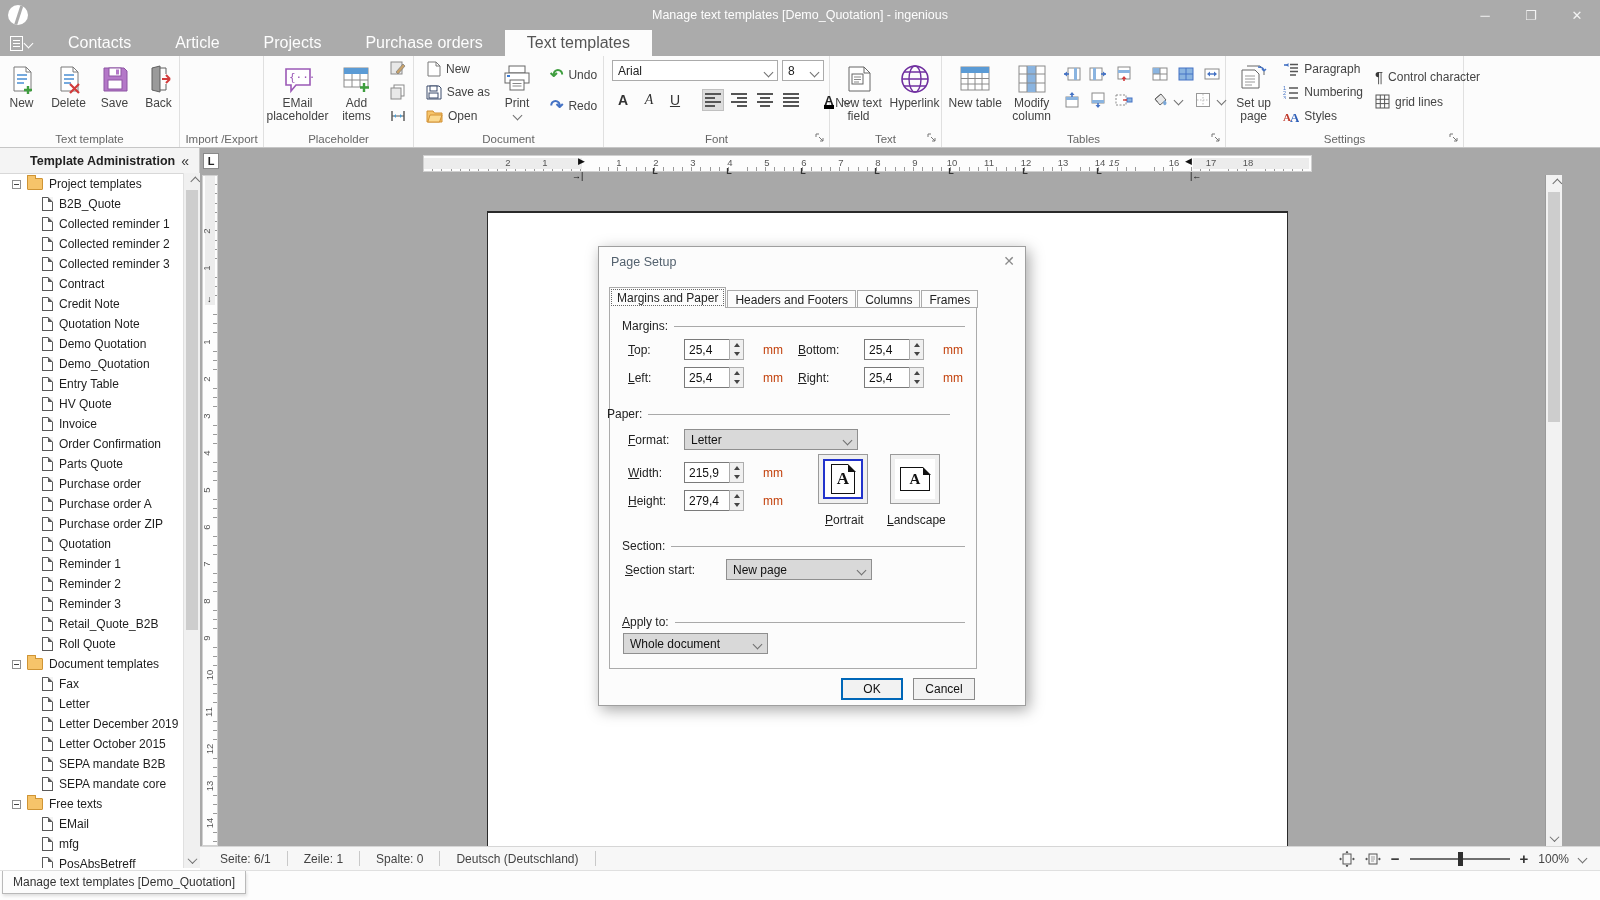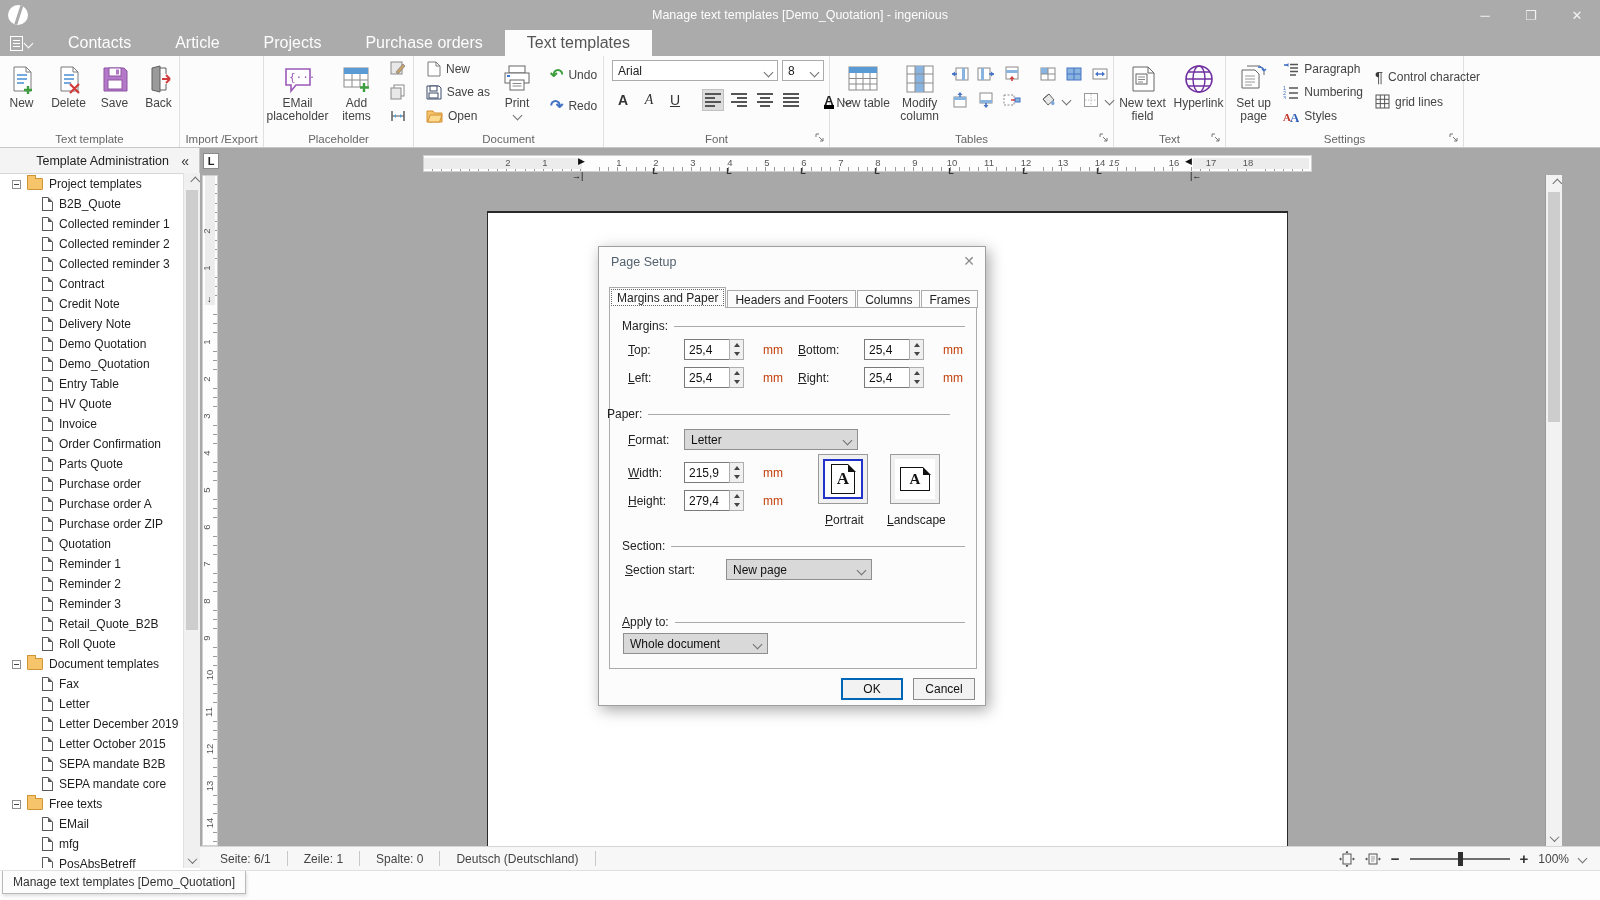--- a/index.html
+++ b/index.html
@@ -59,21 +59,21 @@
   .al-right { align-items:flex-end; } .al-right i:nth-child(even){ width:65%; }
   .al-center { align-items:center; } .al-center i:nth-child(even){ width:65%; }
   .alignicon i { width:100%; }
   .fontcolor { position:relative; font-weight:bold; font-size:13px; color:#222; }
   .fontcolor::after { content:""; position:absolute; left:0; right:0; bottom:-1px; height:4px; background:#000; }
   .minirow { display:flex; gap:4px; }
   .minibtn { width:22px; height:20px; display:flex; align-items:center; justify-content:center; }
   
   .sidebar { position:absolute; left:0; top:148px; width:200px; height:720px; background:#f4f4f4; border-right:1px solid #c6c6c6; }
   .sb-header { position:absolute; left:0; top:0; width:100%; height:25px; display:flex; align-items:center; padding:0 6px 0 24px; }
-  .sb-title { font-weight:normal; color:#222; font-size:12.5px; flex:1; text-align:center; }
+  .sb-title { font-weight:bold; color:#222; font-size:12.5px; flex:1; text-align:center; }
   .sb-collapse { font-size:14px; color:#333; padding-right:4px; }
   .tree { position:absolute; left:0; top:25px; width:183px; height:695px; background:#fff; overflow:hidden; border-top:1px solid #d8d8d8; }
   .tree-item { height:20px; display:flex; align-items:center; gap:6px; color:#1e1e1e; white-space:nowrap; }
   .tree-item.folder { padding-left:12px; }
   .tree-item.doc { padding-left:42px; }
   .expander { width:9px; height:9px; border:1px solid #8f8f8f; background:#fff; position:relative; display:none; flex:0 0 auto; }
   .expander::after { content:""; position:absolute; left:1px; right:1px; top:3px; height:1px; background:#444; }
   .tree-item.folder .expander { display:block; }
   .ico-folder { width:16px; height:12px; background:#f6c46a; border:1px solid #cf9434; border-radius:1px; position:relative; display:none; flex:0 0 auto; }
   .ico-folder::before { content:""; position:absolute; left:-1px; top:-4px; width:7px; height:3px; background:#f6c46a; border:1px solid #cf9434; border-bottom:none; border-radius:1px 1px 0 0; }
@@ -100,21 +100,21 @@
       repeating-linear-gradient(to bottom, transparent 0 8.25px, #9a9a9a 8.25px 9.25px),
       linear-gradient(#fdfdfd,#fdfdfd);
     background-size:4px 100%, 100% 100%; background-position:right 0, 0 0; background-repeat:no-repeat; }
   .vruler .rnum { position:absolute; left:1px; font-size:9.5px; color:#555; transform:translateY(-50%) rotate(-90deg); }
   .vruler .shade { position:absolute; left:2px; right:2px; background:#ececec; }
   .tabstop { position:absolute; top:18px; font-size:9px; font-weight:bold; color:#333; transform:translateX(-50%); }
   .marker { position:absolute; font-size:9px; color:#111; }
   .page { position:absolute; left:287px; top:63px; width:801px; height:640px; background:#fff; border:1px solid #2a2a2a; border-top-width:2px; }
   .doc-scroll { left:1345px; top:27px; width:17px; height:671px; border-left:1px solid #9a9a9a; background:#f2f2f2; }
   
-  .dialog { position:absolute; left:598px; top:246px; width:388px; height:460px; background:#fcfcfc; border:1px solid #9f9f9f; box-shadow:3px 4px 14px rgba(0,0,0,.35); z-index:10; }
+  .dialog { position:absolute; left:598px; top:246px; width:428px; height:460px; background:#fcfcfc; border:1px solid #9f9f9f; box-shadow:3px 4px 14px rgba(0,0,0,.35); z-index:10; }
   .dlg-title { position:absolute; left:12px; top:8px; font-size:12.5px; color:#53616e; }
   .dlg-close { position:absolute; right:10px; top:6px; font-size:14px; color:#8a8a8a; }
   .dlg-tabs { position:absolute; left:10px; top:40px; display:flex; align-items:flex-end; }
   .dlg-tab { height:18px; padding:0 7px; border:1px solid #ababab; border-bottom:none; background:#fcfcfc; display:flex; align-items:center; color:#222; margin-right:1px; }
   .dlg-tab.active { height:21px; outline:1px dotted #666; outline-offset:-3px; position:relative; z-index:2; }
   .tabpage { position:absolute; left:10px; top:60px; width:368px; height:362px; border:1px solid #ababab; background:#fcfcfc; }
   .grp-head { position:absolute; display:flex; align-items:center; color:#222; }
   .grp-head .rule { height:1px; background:#a9a9a9; margin-left:6px; }
   .fld-label { position:absolute; color:#222; display:inline-block; }
   .fld-label::first-letter { text-decoration:underline; }
@@ -405,20 +405,52 @@
         </div>
       </div>
       <div class="rgroup-label">Font</div>
       <span class="launcher">
           <svg width="11" height="11">
             <path d="M1 4V1h3M4 4l4 4M8 5v3H5" fill="none" stroke="#777"></path>
           </svg>
         </span>
     </div>
 
+    <div class="rgroup" style="width:112px">
+      <div class="rgroup-content" style="justify-content:center; gap:4px">
+        <div class="bigbtn" style="width:54px">
+          <span class="bicon">
+            <svg width="30" height="30">
+                <path d="M5 3h15l6 6v18H5z" fill="#fff" stroke="#666"></path>
+                <path d="M20 3v6h6" fill="none" stroke="#666"></path>
+                <rect x="8" y="10" width="11" height="10" fill="#fff" stroke="#666"></rect>
+                <path d="M10 13h7M10 15.5h7M10 18h5" stroke="#888"></path>
+              </svg>
+          </span>
+            <span>New text field</span>
+        </div>
+        <div class="bigbtn" style="width:50px">
+          <span class="bicon">
+            <svg width="32" height="32">
+                <circle cx="16" cy="16" r="13" fill="none" stroke="#7030a0" stroke-width="1.6"></circle>
+                <ellipse cx="16" cy="16" rx="6" ry="13" fill="none" stroke="#7030a0" stroke-width="1.4"></ellipse>
+                <path d="M3 16h26M5 9h22M5 23h22" stroke="#7030a0" stroke-width="1.4"></path>
+              </svg>
+          </span>
+            <span>Hyperlink</span>
+        </div>
+      </div>
+      <div class="rgroup-label">Text</div>
+      <span class="launcher">
+          <svg width="11" height="11">
+            <path d="M1 4V1h3M4 4l4 4M8 5v3H5" fill="none" stroke="#777"></path>
+          </svg>
+        </span>
+    </div>
+
     <div class="rgroup" style="width:284px">
       <div class="rgroup-content" style="padding-left:6px; gap:6px">
         <div class="bigbtn" style="width:56px">
           <span class="bicon">
             <svg width="32" height="30">
                 <rect x="2" y="3" width="28" height="23" fill="#fff" stroke="#8a8a8a"></rect>
                 <rect x="2" y="3" width="28" height="6" fill="#5b9bd5"></rect>
                 <path d="M9 9v17M16 9v17M23 9v17M2 14.5h28M2 20h28" stroke="#8a8a8a"></path>
               </svg>
           </span>
@@ -530,52 +562,20 @@
         </div>
       </div>
       <div class="rgroup-label">Tables</div>
       <span class="launcher">
           <svg width="11" height="11">
             <path d="M1 4V1h3M4 4l4 4M8 5v3H5" fill="none" stroke="#777"></path>
           </svg>
         </span>
     </div>
 
-    <div class="rgroup" style="width:112px">
-      <div class="rgroup-content" style="justify-content:center; gap:4px">
-        <div class="bigbtn" style="width:54px">
-          <span class="bicon">
-            <svg width="30" height="30">
-                <path d="M5 3h15l6 6v18H5z" fill="#fff" stroke="#666"></path>
-                <path d="M20 3v6h6" fill="none" stroke="#666"></path>
-                <rect x="8" y="10" width="11" height="10" fill="#fff" stroke="#666"></rect>
-                <path d="M10 13h7M10 15.5h7M10 18h5" stroke="#888"></path>
-              </svg>
-          </span>
-            <span>New text field</span>
-        </div>
-        <div class="bigbtn" style="width:50px">
-          <span class="bicon">
-            <svg width="32" height="32">
-                <circle cx="16" cy="16" r="13" fill="none" stroke="#7030a0" stroke-width="1.6"></circle>
-                <ellipse cx="16" cy="16" rx="6" ry="13" fill="none" stroke="#7030a0" stroke-width="1.4"></ellipse>
-                <path d="M3 16h26M5 9h22M5 23h22" stroke="#7030a0" stroke-width="1.4"></path>
-              </svg>
-          </span>
-            <span>Hyperlink</span>
-        </div>
-      </div>
-      <div class="rgroup-label">Text</div>
-      <span class="launcher">
-          <svg width="11" height="11">
-            <path d="M1 4V1h3M4 4l4 4M8 5v3H5" fill="none" stroke="#777"></path>
-          </svg>
-        </span>
-    </div>
-
     <div class="rgroup" style="width:238px; border-right:1px solid #e0e0e0">
       <div class="rgroup-content" style="padding-left:6px; gap:4px">
         <div class="bigbtn" style="width:48px">
           <span class="bicon">
             <svg width="32" height="30">
                 <path d="M4 6h13l4 4v14H4z" fill="#fff" stroke="#666"></path>
                 <path d="M9 2h13l4 4v5" fill="none" stroke="#666"></path>
                 <path d="M20 3c4 0 6 1 6 4m0 0l-2-2m2 2l2-2" fill="none" stroke="#4472c4" stroke-width="1.4"></path>
                 <path d="M7 12h10M7 15h10M7 18h10M7 21h7" stroke="#999"></path>
               </svg>
@@ -677,21 +677,21 @@
 
         <div class="tree-item doc">
 
           <span class="ico-doc"></span>
           <span>Credit Note</span>
         </div>
 
         <div class="tree-item doc">
 
           <span class="ico-doc"></span>
-          <span>Delivery Note</span>
+          <span>Quotation Note</span>
         </div>
 
         <div class="tree-item doc">
 
           <span class="ico-doc"></span>
           <span>Demo Quotation</span>
         </div>
 
         <div class="tree-item doc">
 

